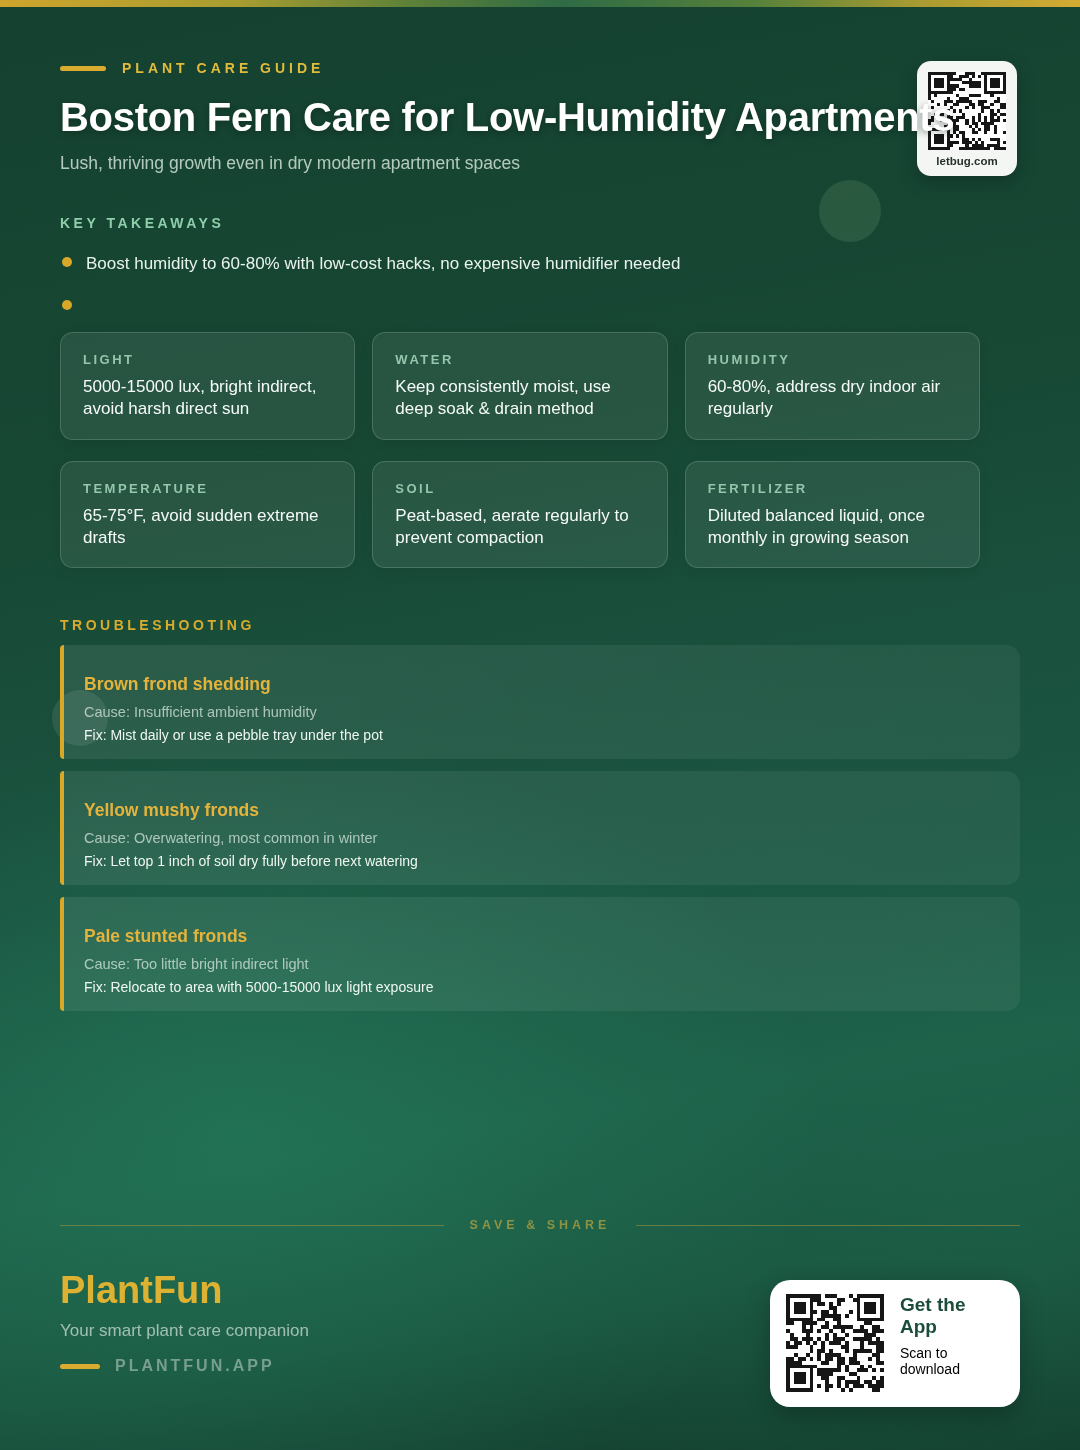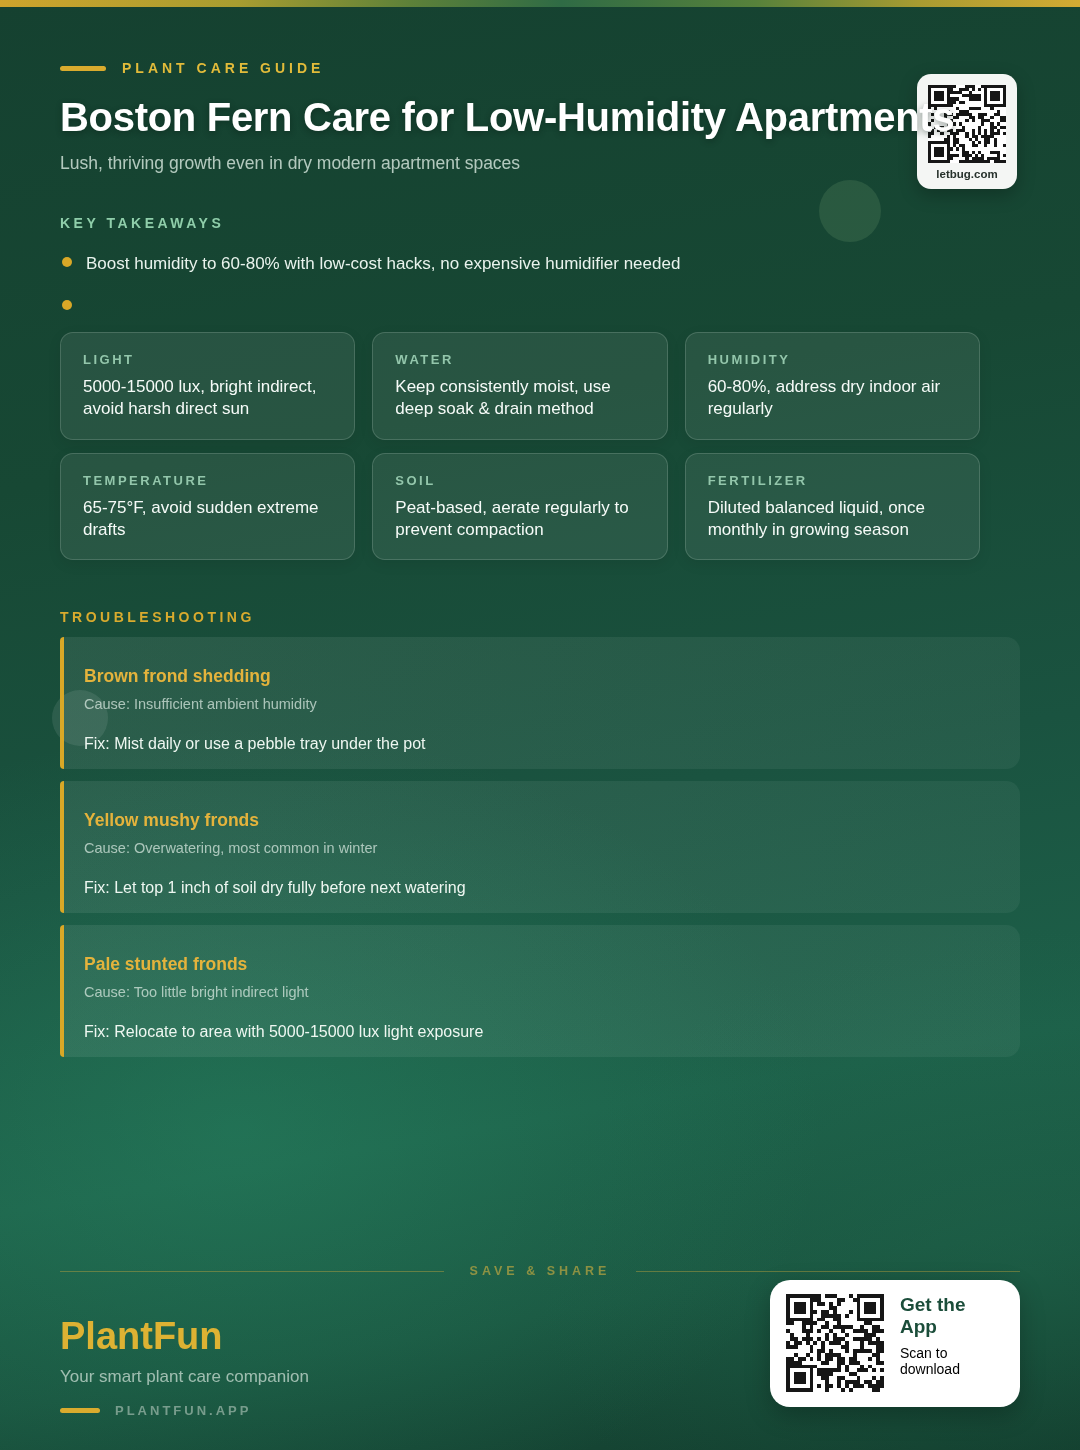--- a/index.html
+++ b/index.html
@@ -45,57 +45,57 @@
   .bullet-list { margin-top:22px; }
   .bullet-item { display:flex; align-items:flex-start; margin-bottom:22px; }
   .bullet-dot {
     width:10px; height:10px; border-radius:50%; background:#d9a827;
     margin:4px 14px 0 2px; flex:0 0 auto;
   }
   .bullet-text { color:#e9f3ed; font-size:17px; line-height:1.25; }
 
   .param-grid {
     margin-top:20px; width:920px;
-    display:grid; grid-template-columns:repeat(3,1fr); gap:13px 17px;
+    display:grid; grid-template-columns:repeat(3,1fr); gap:21px 17px;
   }
   .param-card {
     background:rgba(236,248,240,0.08);
     border:1px solid rgba(236,248,240,0.17);
     border-radius:13px; padding:19px 22px; min-height:96px;
     box-shadow:0 4px 14px rgba(0,0,0,0.08);
   }
   .param-label { font-size:13px; font-weight:bold; letter-spacing:2.5px; color:#93c6ab; }
   .param-text { margin-top:9px; color:#f6fbf8; font-size:17px; line-height:1.28; }
 
   .trouble-list { margin-top:8px; }
   .trouble-card {
     background:linear-gradient(90deg, rgba(236,248,240,0.085), rgba(236,248,240,0.055));
     border-left:4px solid #d9a827;
     border-radius:4px 14px 14px 4px;
     padding:29px 20px 16px 20px; margin-top:12px;
   }
   .trouble-title { color:#e4b33c; font-size:17.5px; font-weight:bold; }
   .trouble-cause { margin-top:9px; color:rgba(221,236,227,0.72); font-size:14.5px; }
-  .trouble-fix { margin-top:23px; color:#eef7f1; font-size:16px; }
+  .trouble-fix { margin-top:7px; color:#eef7f1; font-size:14px; }
 
   .divider-row { display:flex; align-items:center; margin-top:207px; }
   .divider-line { flex:1; height:1px; background:rgba(207,169,59,0.40); }
   .divider-label {
     margin:0 26px; color:rgba(216,178,64,0.60); font-size:12.5px;
     font-weight:bold; letter-spacing:4px;
   }
 
   .brand-name { margin-top:37px; color:#ddb233; font-size:38px; font-weight:bold; }
   .brand-tagline { margin-top:9px; color:rgba(210,227,217,0.72); font-size:17px; }
   .site-row { display:flex; align-items:center; margin-top:16px; }
   .site-dash { width:40px; height:5px; border-radius:3px; background:#d9ab2e; margin-right:15px; }
-  .site-label { color:rgba(196,213,203,0.55); font-size:13px; font-weight:bold; letter-spacing:3px; }
+  .site-label { color:rgba(196,213,203,0.55); font-size:16px; font-weight:bold; letter-spacing:3px; }
 
   .qr-card-top {
-    position:absolute; z-index:1; left:917px; top:74px; width:100px; height:115px;
+    position:absolute; z-index:1; left:917px; top:61px; width:100px; height:115px;
     background:#f4f6f4; border-radius:14px; text-align:center; padding-top:11px;
     box-shadow:0 6px 18px rgba(0,0,0,0.25);
   }
   .qr-card-top .qr-box { width:78px; height:78px; margin:0 auto; }
   .qr-card-top .qr-label { margin-top:5px; font-size:11.5px; color:#27322c; font-weight:bold; }
 
   .app-card {
     position:absolute; z-index:3; left:770px; top:1280px; width:250px; height:127px;
     background:#ffffff; border-radius:20px; display:flex; align-items:flex-start;
     padding:14px 16px; box-shadow:0 8px 24px rgba(0,0,0,0.25);

